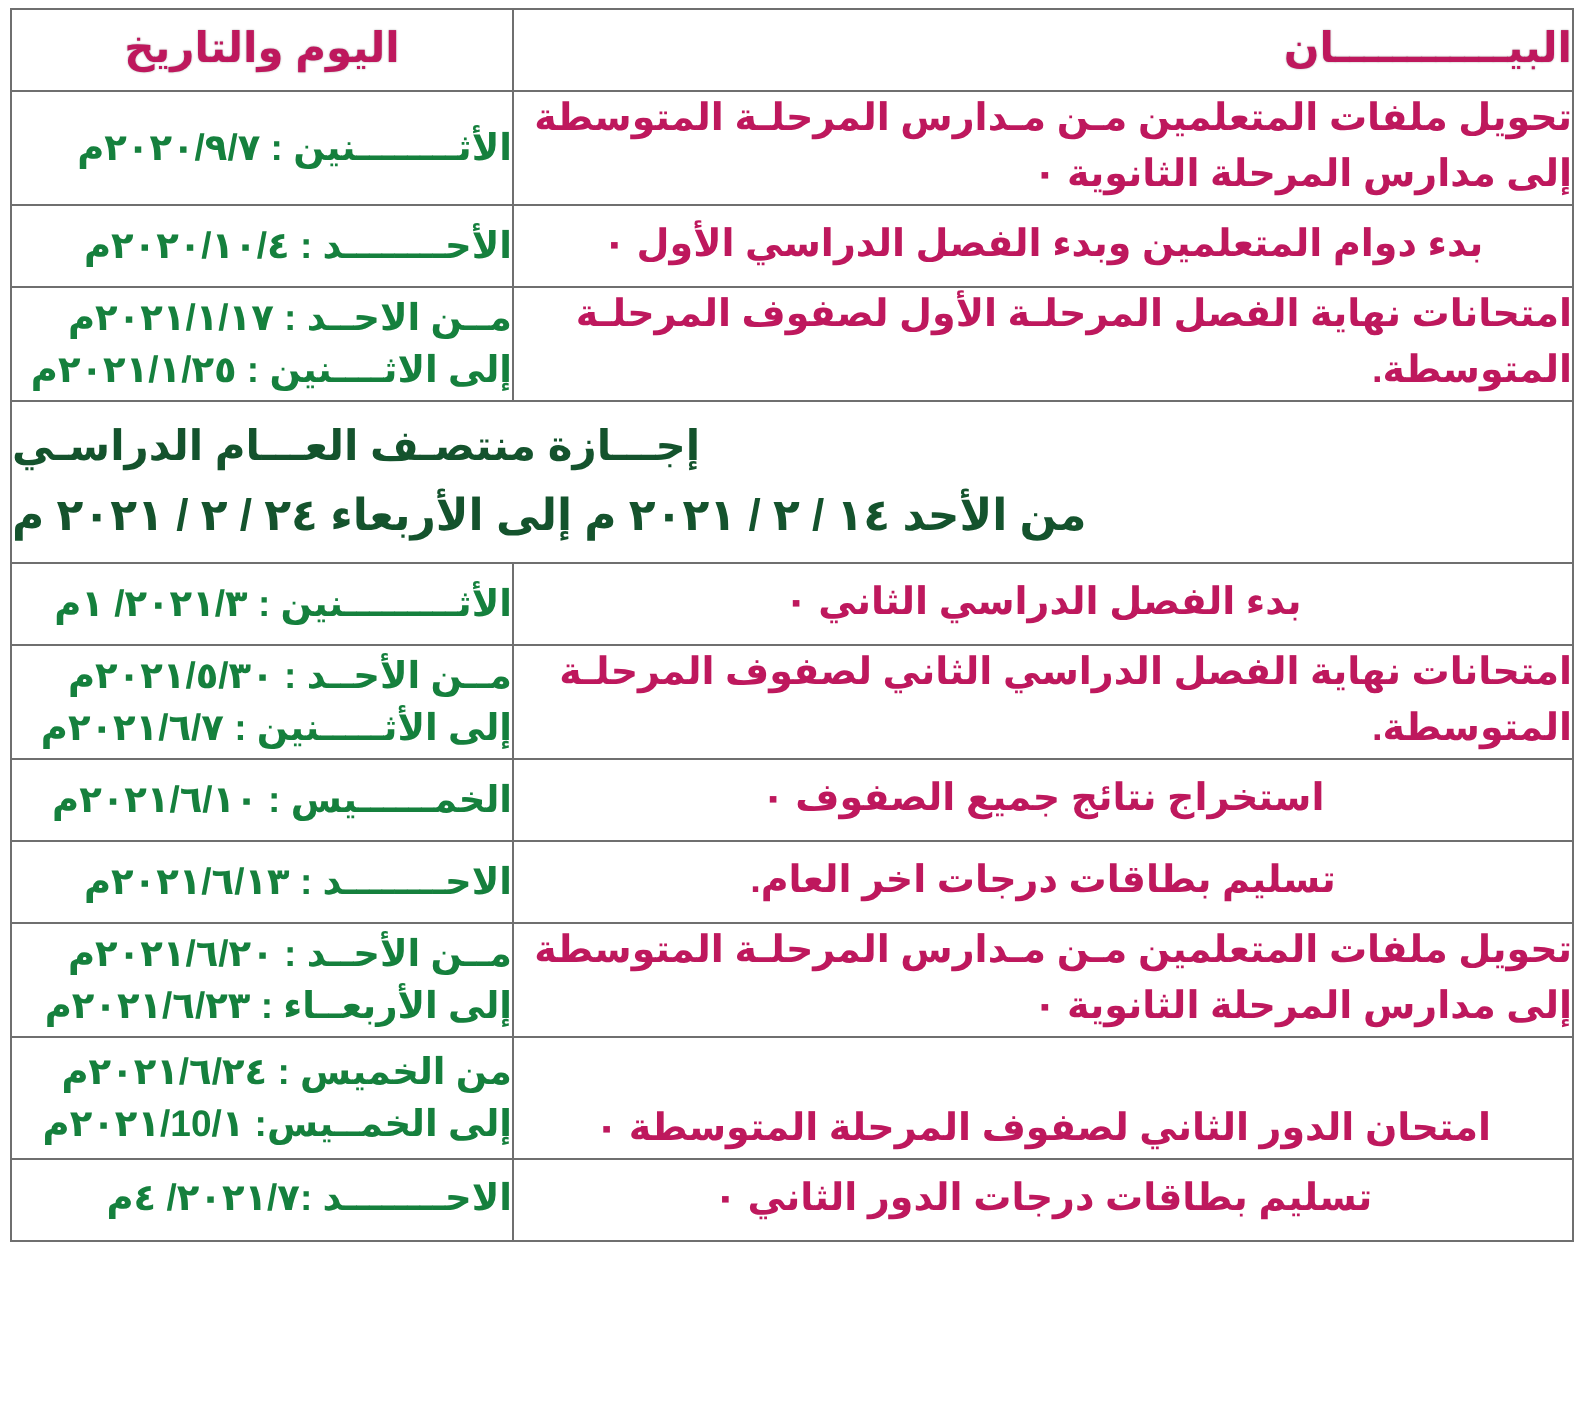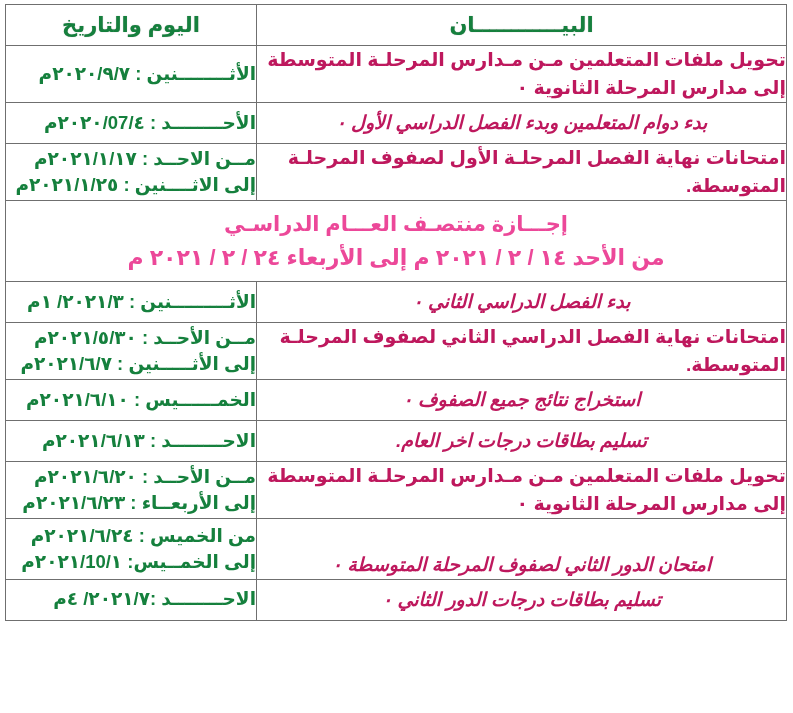--- a/index.html
+++ b/index.html
@@ -44,31 +44,32 @@
   }
 
   
   thead th {
     background: #8cb4d2;
     border: 1px solid #5c7f9c;
     height: 40px;
     text-align: center;
     font-weight: bold;
     font-size: 21px;
-    color: #15803d;
+    color: #be185d;
     letter-spacing: 0.5px;
     text-shadow: 0 0 1px rgba(0,0,0,0.35);
   }
   thead th .hdr-txt {
     display: block;
     line-height: 40px;
     white-space: nowrap;
   }
   thead th.th-desc .hdr-txt {
     letter-spacing: 2px;
+    text-align: right;
   }
 
   
   td.date-cell {
     text-align: right;
     padding: 5px 10px 5px 8px;
     font-size: 18.5px;
     font-weight: bold;
     color: #15803d;
     line-height: 1.42;
@@ -82,28 +83,27 @@
   td.desc-cell {
     text-align: right;
     padding: 5px 12px 5px 10px;
     font-size: 19px;
     font-weight: bold;
     color: #be185d;
     line-height: 1.45;
   }
   td.desc-cell.one-line {
     text-align: center;
-    font-style: italic;
   }
 
   
   td.holiday-cell {
-    text-align: center;
+    text-align: left;
     padding: 8px 10px 10px 10px;
-    color: #ec4899;
+    color: #14532d;
   }
   td.holiday-cell .holiday-title {
     display: block;
     font-size: 21px;
     font-weight: bold;
     letter-spacing: 1.5px;
     line-height: 1.5;
     margin-bottom: 2px;
   }
   td.holiday-cell .holiday-range {
@@ -145,21 +145,21 @@
           </td>
           <td class="date-cell">
             <span class="dline">الأثــــــــنين : ٢٠٢٠/٩/٧م</span>
           </td>
         </tr>
         <tr class="r-short">
           <td class="desc-cell one-line">
             <span class="dline" style="display: block;">بدء دوام المتعلمين وبدء الفصل الدراسي الأول ٠</span>
           </td>
           <td class="date-cell">
-            <span class="dline">الأحــــــــد : ٢٠٢٠/07/٤م</span>
+            <span class="dline">الأحــــــــد : ٢٠٢٠/١٠/٤م</span>
           </td>
         </tr>
         <tr class="r-tall">
           <td class="desc-cell">
             <span class="dline" style="display: block;">امتحانات نهاية الفصل المرحلـة الأول لصفوف المرحلـة</span>
             <span class="dline" style="display: block;">المتوسطة.</span>
           </td>
           <td class="date-cell">
             <span class="dline">مــن الاحــد : ٢٠٢١/١/١٧م</span>
             <span class="dline">إلى الاثــــنين : ٢٠٢١/١/٢٥م</span>

